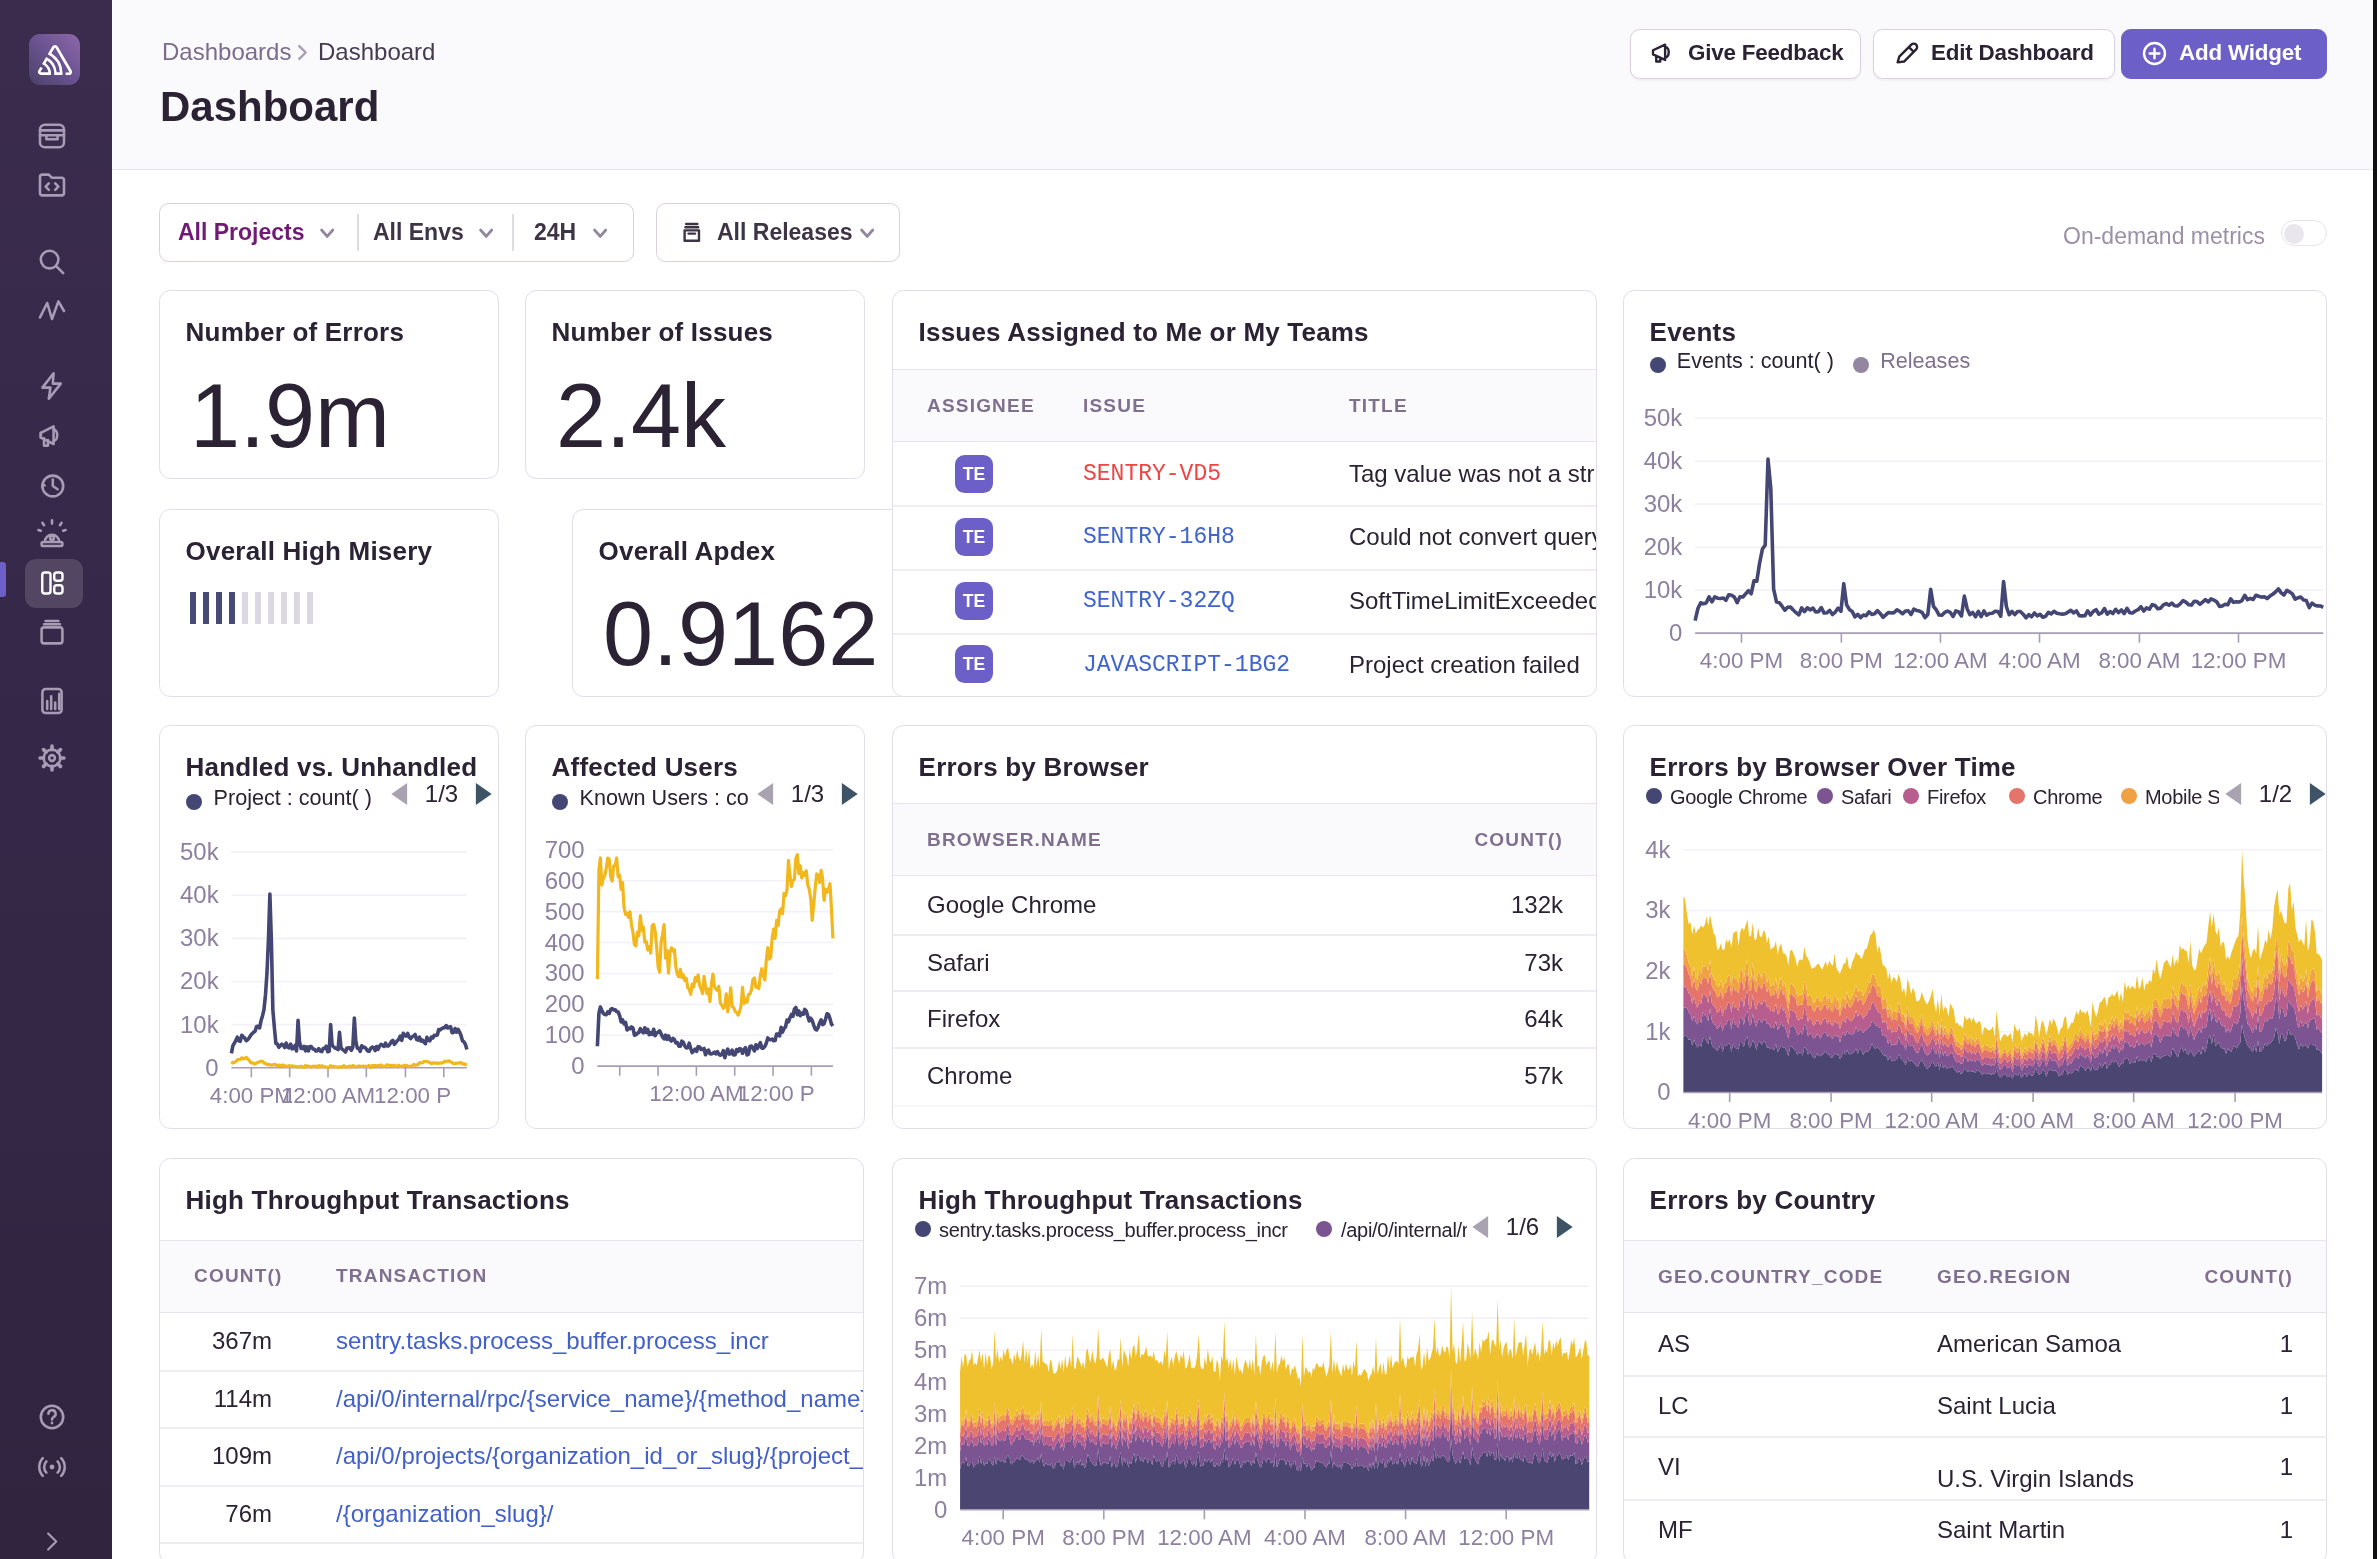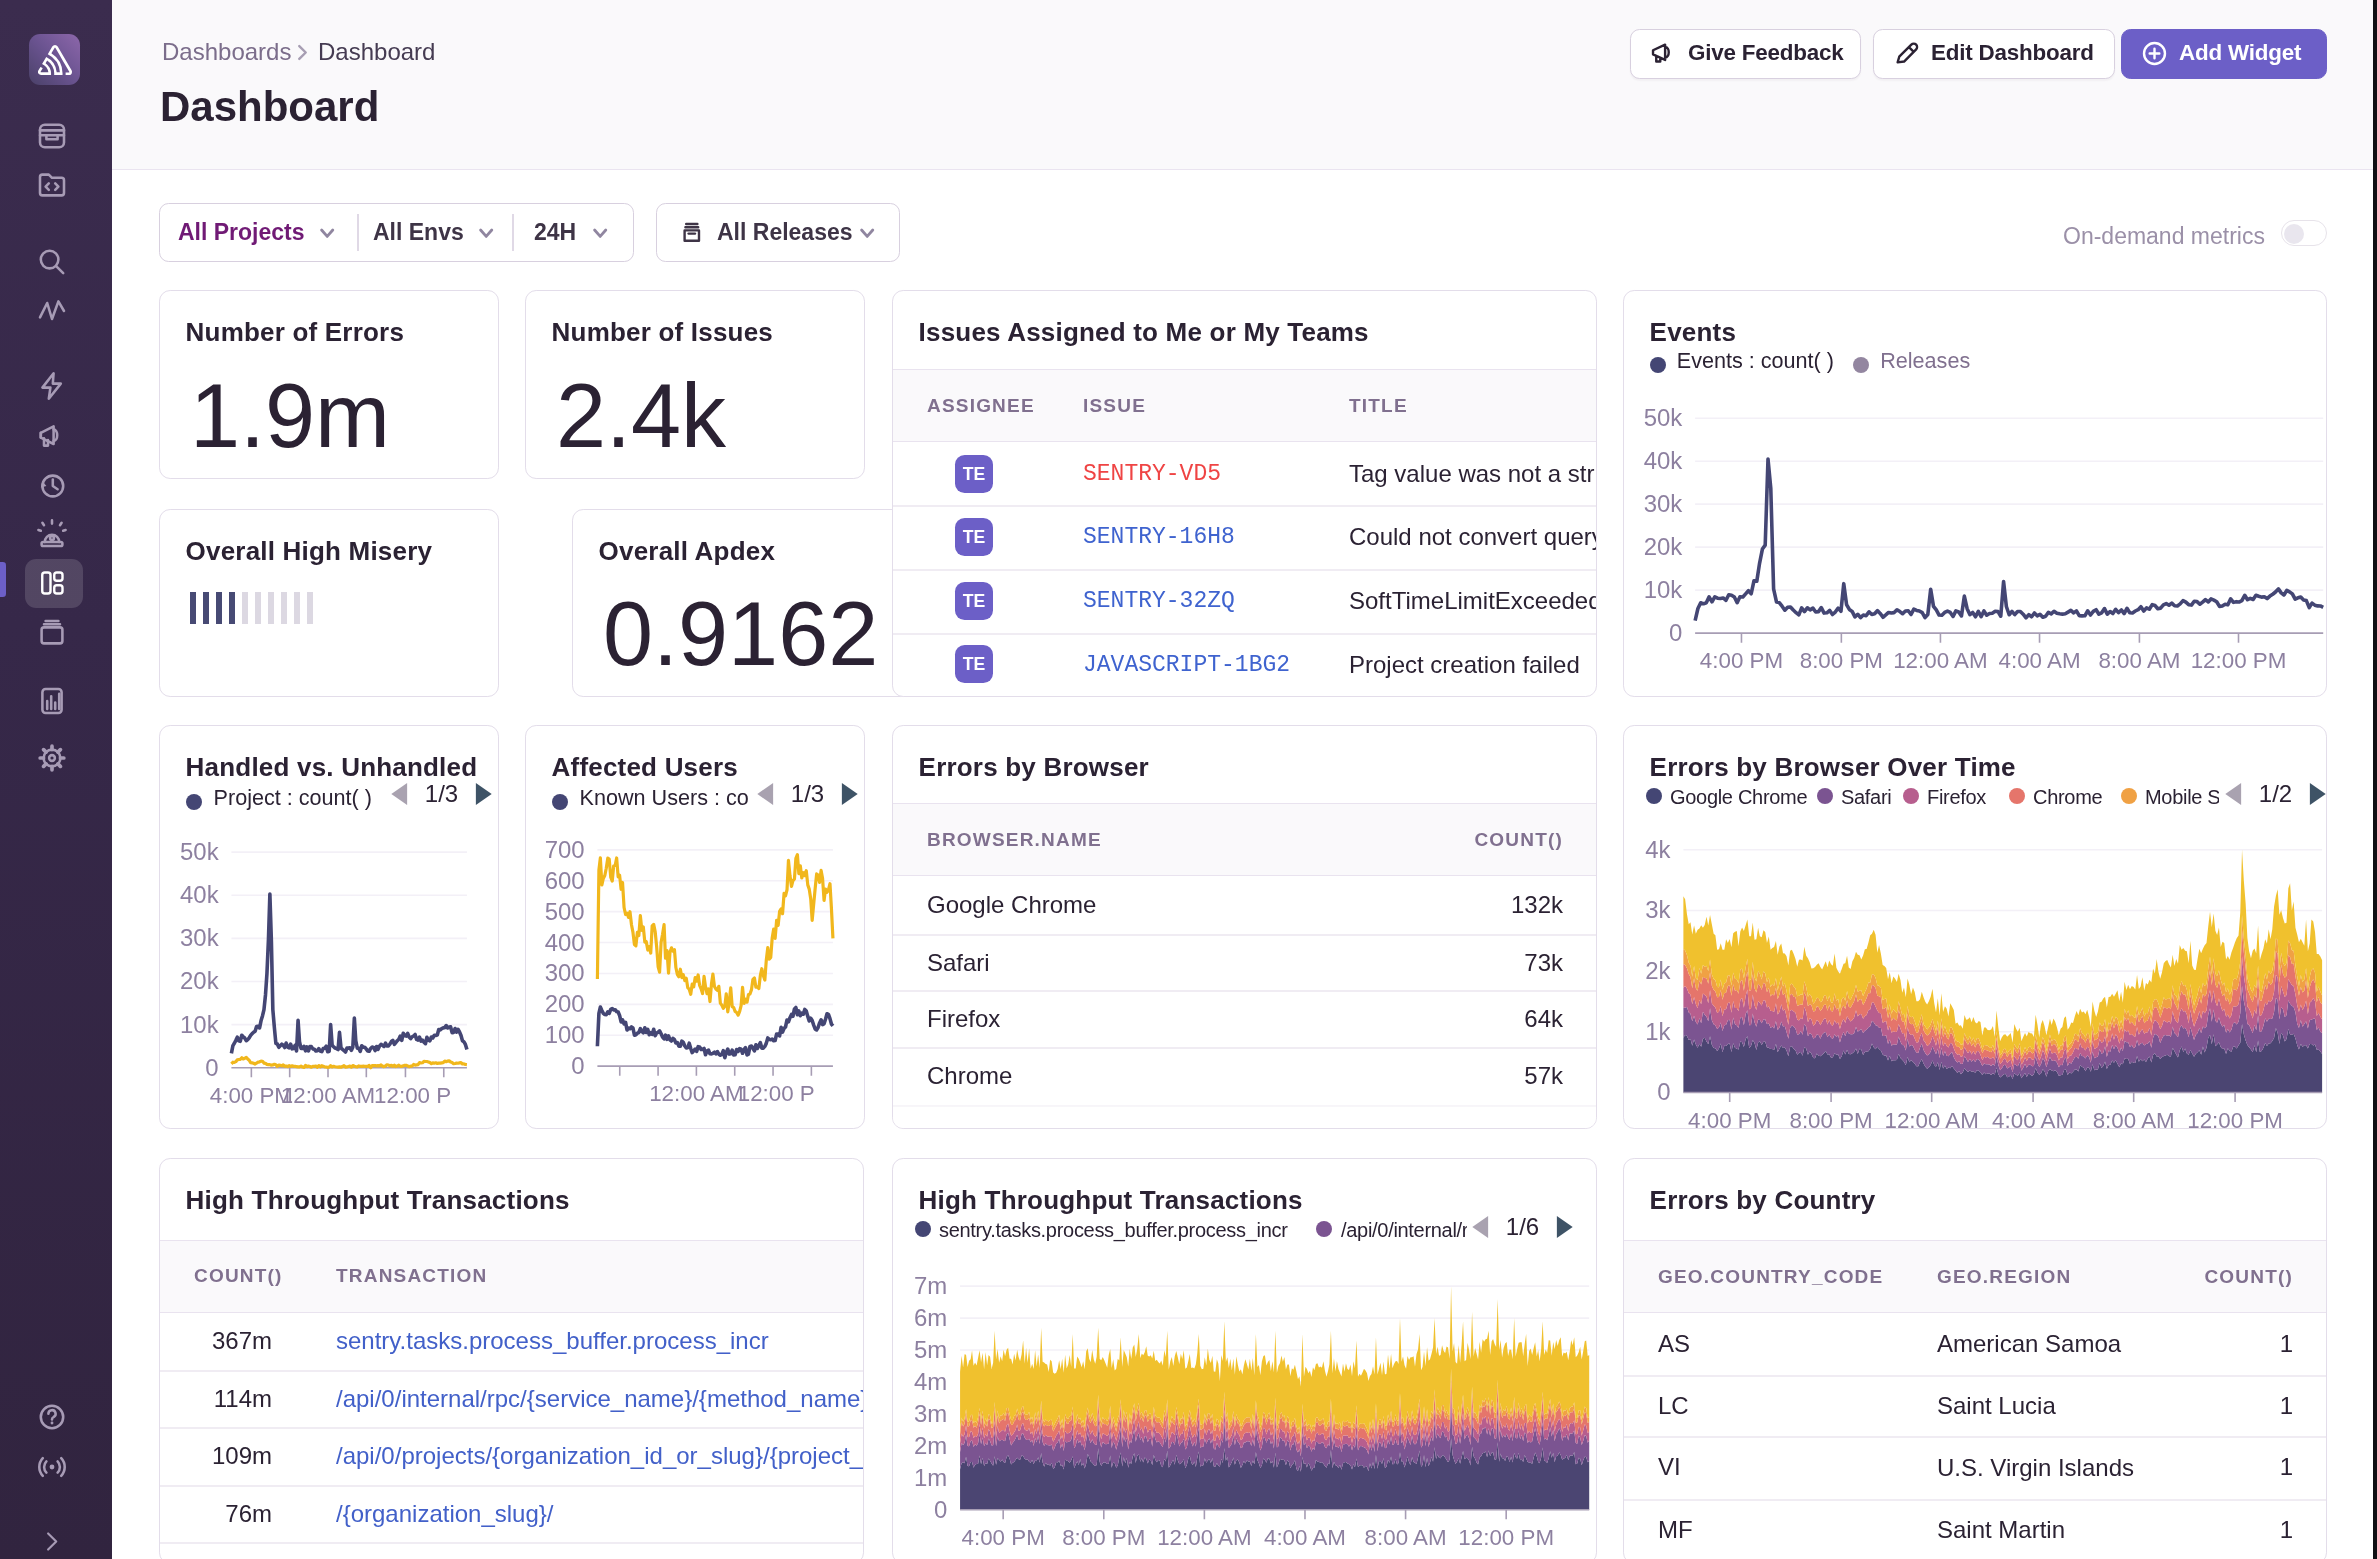--- a/index.html
+++ b/index.html
@@ -387,21 +387,21 @@
 <div class="hlabel" style="right:33px;top:107px;">COUNT()</div>
 <div class="cell" style="left:34px;top:154px;height:62px;line-height:62px;">AS</div>
 <div class="cell" style="left:313px;top:154px;height:62px;line-height:62px;">American Samoa</div>
 <div class="cell" style="right:33px;top:154px;height:62px;line-height:62px;">1</div>
 <div class="rowline" style="top:216px;"></div>
 <div class="cell" style="left:34px;top:216px;height:62px;line-height:62px;">LC</div>
 <div class="cell" style="left:313px;top:216px;height:47px;line-height:62px;">Saint Lucia</div>
 <div class="cell" style="right:33px;top:216px;height:62px;line-height:62px;">1</div>
 <div class="rowline" style="top:277px;"></div>
 <div class="cell" style="left:34px;top:277px;height:62px;line-height:62px;">VI</div>
-<div class="cell" style="left:313px;top:278px;height:70px;line-height:62px;">U.S. Virgin Islands</div>
+<div class="cell" style="left:313px;top:289px;height:70px;line-height:62px;">U.S. Virgin Islands</div>
 <div class="cell" style="right:33px;top:277px;height:62px;line-height:62px;">1</div>
 <div class="rowline" style="top:340px;"></div>
 <div class="cell" style="left:34px;top:340px;height:62px;line-height:62px;">MF</div>
 <div class="cell" style="left:313px;top:340px;height:62px;line-height:62px;">Saint Martin</div>
 <div class="cell" style="right:33px;top:340px;height:62px;line-height:62px;">1</div>
 
 </div>
 <div class="abs" style="left:0;top:0;width:112px;height:1559px;background:linear-gradient(180deg,#3b2c4e 0%,#362849 40%,#31243f 100%);"></div>
 <div class="abs" style="left:29px;top:34px;width:51px;height:51px;border-radius:11.2px;background:linear-gradient(225deg,#8d67ab 0%,#6a5390 50%,#4a4168 100%);"></div>
 <svg class="abs" style="left:38px;top:45px;" width="34" height="30" viewBox="0 0 50 44">

